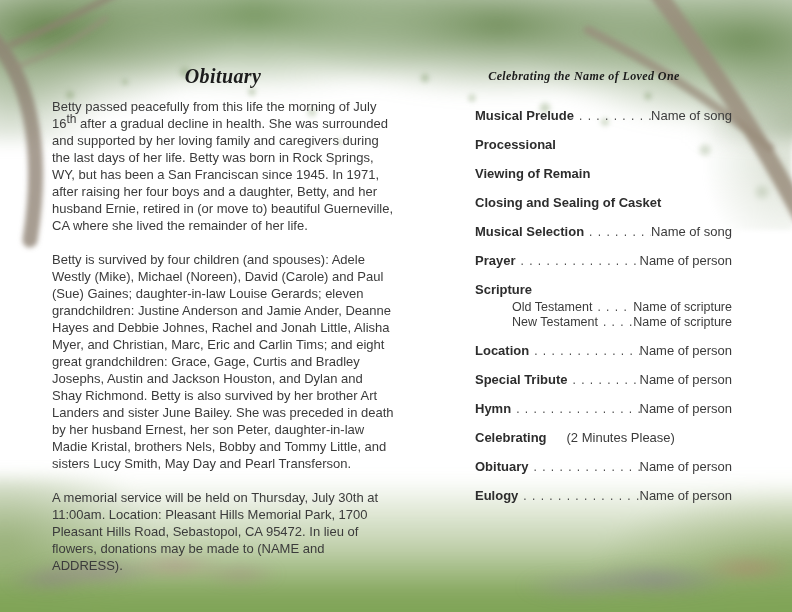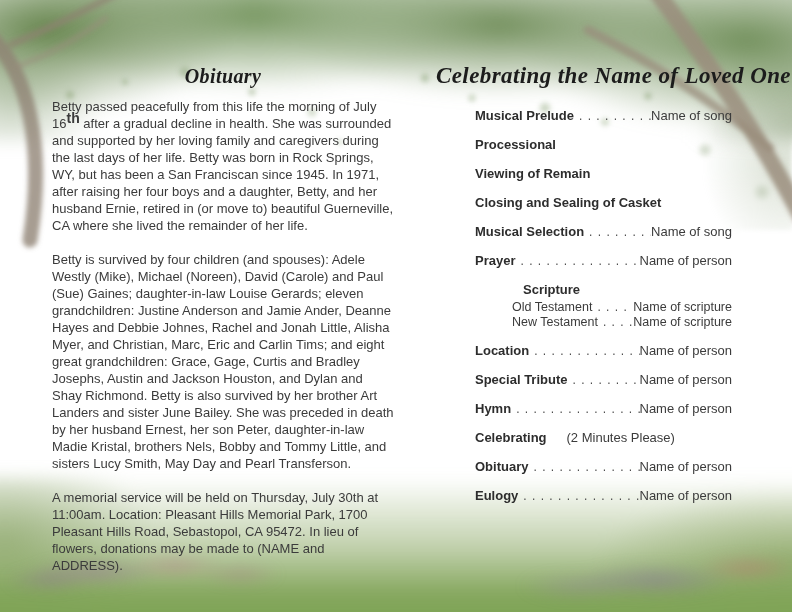--- a/index.html
+++ b/index.html
@@ -65,35 +65,35 @@
   .content{position:absolute;inset:0;z-index:1;}
   .title{
     font-family:"Liberation Serif","DejaVu Serif",serif;
     font-style:italic;font-weight:bold;font-size:20px;line-height:24px;
     color:#1c1c1c;text-align:center;margin:0 0 10px 0;letter-spacing:.4px;
   }
   .page-left{position:absolute;left:52px;top:64px;width:342px;}
   .page-left .body{
     font-size:13px;line-height:17px;color:#3b3b3b;margin:0 0 17px 0;
   }
-  .page-left sup{font-size:14px;vertical-align:super;line-height:0;font-weight:bold;}
+  .page-left sup{font-size:12px;vertical-align:super;line-height:0;}
   .page-right{position:absolute;left:436px;top:64px;width:296px;}
-  .page-right .title{font-size:23px;white-space:nowrap;margin:0 0 20px 0;}
+  .page-right .title{font-size:12px;white-space:nowrap;margin:0 0 20px 0;}
   .prow{
     display:flex;align-items:baseline;
     font-size:13px;line-height:16px;margin-bottom:13px;color:#3b3b3b;padding-left:39px;
   }
   .plabel{font-weight:bold;color:#2d2d2d;white-space:nowrap;}
   .pleader{
     flex:1;overflow:hidden;white-space:nowrap;padding:0 5px;
     color:#4a4a4a;font-size:12px;letter-spacing:1px;
   }
   .pvalue{white-space:nowrap;}
   .psuffix{margin-left:20px;white-space:nowrap;}
-  .prow.scripture-head{margin-bottom:2px;margin-left:48px;}
+  .prow.scripture-head{margin-bottom:2px;}
   .sub-block{padding-left:37px;margin-bottom:13px;}
   .sub-block .prow{margin-bottom:0;line-height:15px;font-size:12.5px;}
 </style>
 </head>
 <body>
 
 <div class="bg">
   <div class="canopy"></div>
   <div class="canopy-dots"></div>
   <svg class="trees" width="792" height="612" viewBox="0 0 792 612">

